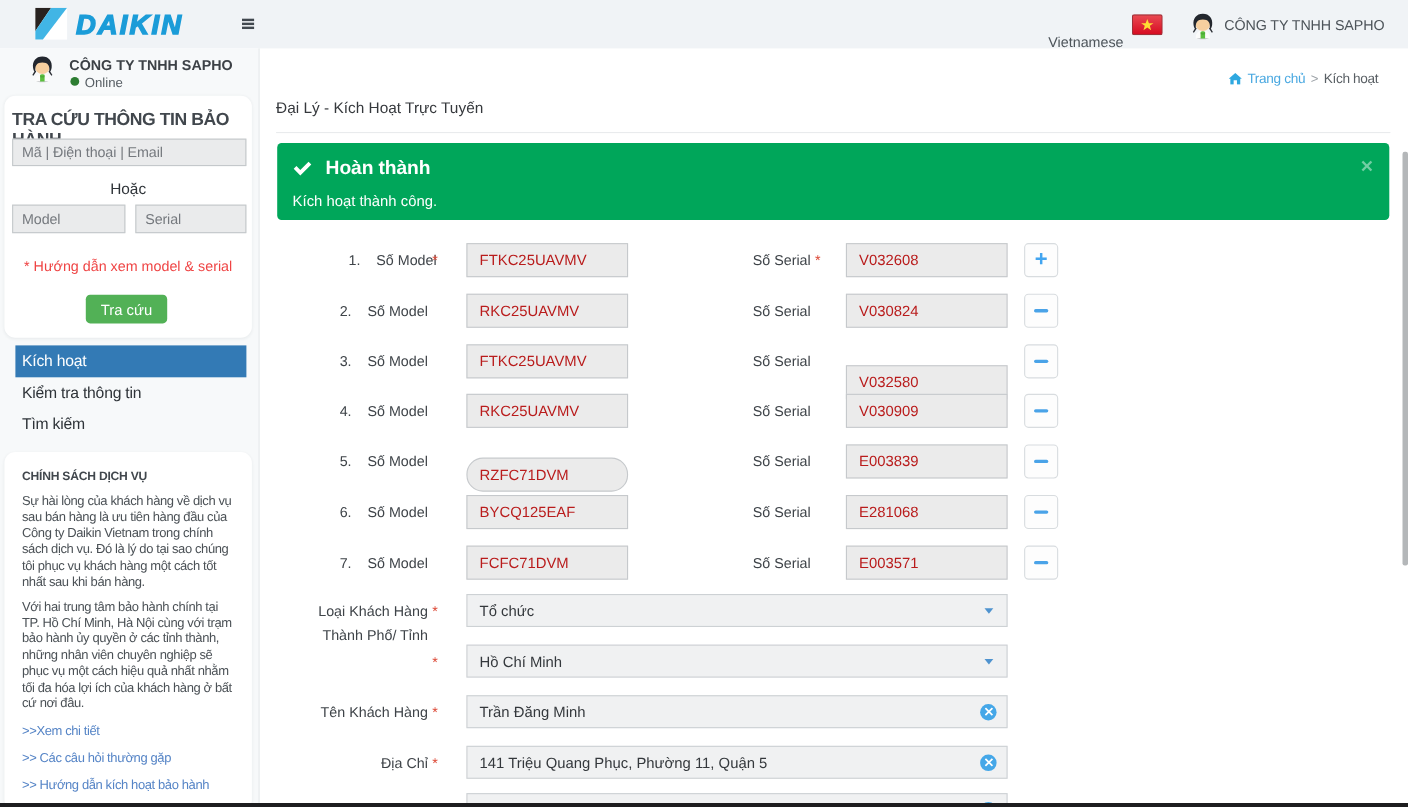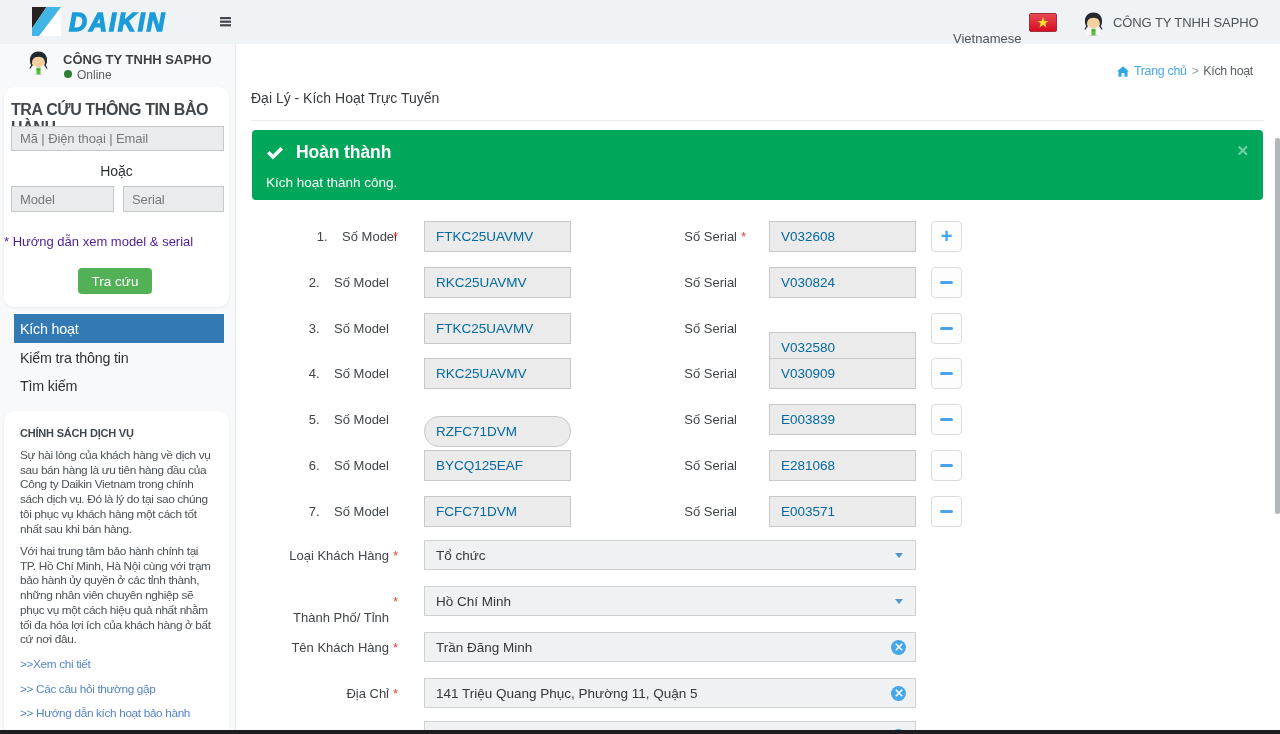--- a/index.html
+++ b/index.html
@@ -21,21 +21,21 @@
 #online-dot { position:absolute; left:64px; top:70px; width:8px; height:8px; border-radius:50%; background:#2d7d32; }
 #online-txt { position:absolute; left:77px; top:68px; font-size:12px; color:#565d63; }
 .card { position:absolute; left:4px; width:225px; background:#fff; border-radius:10px; box-shadow:0 1px 3px rgba(30,40,50,0.07); }
 #card1 { top:87px; height:220px; }
 #card1 .title { position:absolute; left:7px; top:14px; font-size:16px; font-weight:bold; color:#41474d; letter-spacing:-0.4px; }
 .s-input { position:absolute; background:#eaebec; border:1px solid #c4c8cb; color:#75797e; font-size:13px; letter-spacing:-0.1px; display:flex; align-items:center; padding-left:8px; }
 #si1 { left:7px; top:39px; width:213px; height:25px; }
 #hoac { position:absolute; left:0; width:225px; top:76px; text-align:center; font-size:14px; color:#2e3338; }
 #si2 { left:7px; top:99px; width:103px; height:26px; }
 #si3 { left:119px; top:99px; width:101px; height:26px; }
-#guide { position:absolute; left:0; width:225px; top:147px; text-align:left; font-size:13px; color:#4c1d95; }
+#guide { position:absolute; left:0; width:225px; top:147px; text-align:center; font-size:13px; color:#ef4444; }
 #tracuu { position:absolute; left:74px; top:181px; width:74px; height:26px; background:#52b156; border-radius:4px; color:#fff; font-size:13.5px; display:flex; align-items:center; justify-content:center; }
 .menu-item { position:absolute; left:14px; width:210px; height:29px; display:flex; align-items:center; padding-left:6px; font-size:14.3px; color:#2e3338; letter-spacing:-0.2px; }
 #mi1 { top:314px; background:#337ab5; color:#fff; }
 #mi2 { top:343px; }
 #mi3 { top:371px; }
 #card2 { top:411px; height:326px; }
 #card2 .title { position:absolute; left:16px; top:16px; font-size:11px; font-weight:bold; color:#41474d; letter-spacing:-0.2px; }
 .policy { position:absolute; left:16px; font-size:11.8px; line-height:14.7px; color:#4b5156; letter-spacing:-0.35px; white-space:nowrap; }
 #p1 { top:37px; }
 #p2 { top:133px; }
@@ -51,21 +51,21 @@
 #page-title { position:absolute; left:251px; top:90px; font-size:14px; color:#36393d; }
 #header-line { position:absolute; left:251px; top:120px; width:1013px; height:1px; background:#e9ebed; }
 #alert { position:absolute; left:252px; top:130px; width:1011px; height:70px; background:#00a65a; border-radius:4px; color:#fff; }
 #alert .check { position:absolute; left:14px; top:16px; }
 #alert .h { position:absolute; left:44px; top:12px; font-size:17.5px; font-weight:bold; letter-spacing:-0.1px; }
 #alert .m { position:absolute; left:14px; top:45px; font-size:13.5px; }
 #alert .x { position:absolute; right:14px; top:12px; font-size:15px; font-weight:bold; color:rgba(255,255,255,0.45); }
 
 .flabel { position:absolute; font-size:13px; color:#3f4449; text-align:right; white-space:nowrap; }
 .star { color:#dd4b39; }
-.f-input { position:absolute; width:147px; height:31px; background:#ebebeb; border:1px solid #c6c9cc; color:#0369a1; font-size:13.5px; display:flex; align-items:center; padding-left:11px; }
+.f-input { position:absolute; width:147px; height:31px; background:#ebebeb; border:1px solid #c6c9cc; color:#b91c1c; font-size:13.5px; display:flex; align-items:center; padding-left:11px; }
 .f-btn { position:absolute; left:931px; width:31px; height:31px; background:#fdfdfd; border:1px solid #d8dcdf; border-radius:4px; display:flex; align-items:center; justify-content:center; }
 .minus { width:13px; height:3.5px; background:#4aa3e8; border-radius:2px; }
 .f-select { position:absolute; left:424px; width:492px; height:30px; background:#f0f1f2; border:1px solid #cdd1d4; color:#34383c; font-size:13.5px; display:flex; align-items:center; padding-left:11px; }
 .caret { position:absolute; left:895px; width:0; height:0; border-left:4px solid transparent; border-right:4px solid transparent; border-top:5px solid #4f93cf; }
 .xcirc { position:absolute; left:891px; width:15px; height:15px; border-radius:50%; background:#45a7e8; color:#fff; display:flex; align-items:center; justify-content:center; }
 
 #bottom-bar { position:absolute; left:0; top:730px; width:1280px; height:4px; background:#1d1d1f; }
 #scroll-thumb { position:absolute; left:1275px; top:138px; width:5px; height:376px; background:#b4b7b9; border-radius:2px; }
 </style>
 </head>
@@ -210,21 +210,21 @@
     <div class="f-input" style="left:424px; top:496px;">FCFC71DVM</div>
     <div class="flabel" style="left:680px; top:504px; width:57px;">Số Serial</div>
     <div class="f-input" style="left:769px; top:496px;">E003571</div>
     <div class="f-btn" style="top:496px;">
       <div class="minus"></div>
     </div>
     <div class="flabel" style="left:280px; top:548px; width:109px;">Loại Khách Hàng</div>
     <div class="flabel star" style="left:393px; top:548px;">*</div>
     <div class="f-select" style="top:540px;text-align:center;">Tổ chức</div>
     <div class="caret" style="top:553px;"></div>
-    <div class="flabel" style="left:280px; top:610px; width:109px;">Thành Phố/ Tỉnh</div>
+    <div class="flabel" style="left:280px; top:570px; width:109px;">Thành Phố/ Tỉnh</div>
     <div class="flabel star" style="left:393px; top:594px;">*</div>
     <div class="f-select" style="top:586px;">Hồ Chí Minh</div>
     <div class="caret" style="top:599px;"></div>
     <div class="flabel" style="left:280px; top:640px; width:109px;">Tên Khách Hàng</div>
     <div class="flabel star" style="left:393px; top:640px;">*</div>
     <div class="f-select" style="top:632px;">Trần Đăng Minh</div>
     <div class="xcirc" style="top:639.5px;">
       <svg width="8" height="8" viewBox="0 0 10 10">
         <path d="M1,1 L9,9 M9,1 L1,9" stroke="#fff" stroke-width="2"></path>
       </svg>

